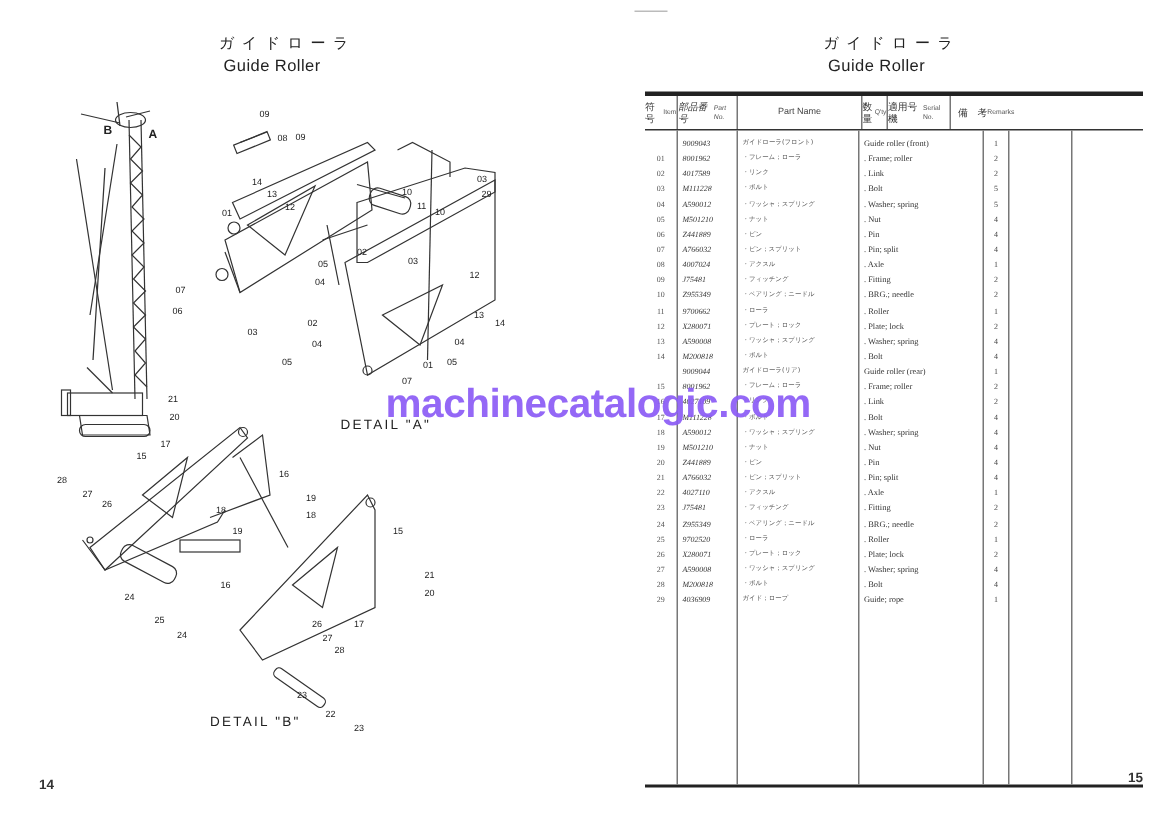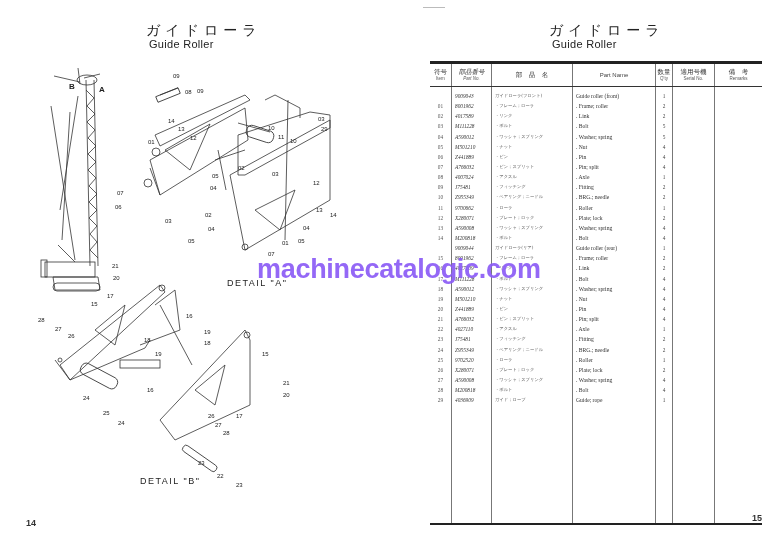--- a/index.html
+++ b/index.html
@@ -1,39 +1,39 @@
 <!DOCTYPE html>
 <html><head>
 <meta charset="utf-8">
 <style>
   html, body { margin:0; padding:0; background:#ffffff; }
   body { width:768px; height:543px; position:relative; overflow:hidden; font-family:"DejaVu Sans", sans-serif; color:#222; }
   .page { position:absolute; top:0; height:543px; }
   .left { left:0; width:384px; }
-  .title-jp { position:absolute; font-size:14px; letter-spacing:5px; color:#222; font-family:"DejaVu Sans", sans-serif; }
+  .title-jp { position:absolute; font-size:10px; letter-spacing:5px; color:#222; font-family:"DejaVu Sans", sans-serif; }
   .title-en { position:absolute; font-size:11px; color:#222; font-family:Liberation Sans, sans-serif; letter-spacing:0.3px; }
   .pagenum { position:absolute; font-size:9px; font-family:"Liberation Sans", sans-serif; font-weight:bold; color:#333; }
   .detail-label { position:absolute; font-family:"Liberation Sans", sans-serif; font-size:9px; letter-spacing:1.5px; color:#222; }
   svg.diagram { position:absolute; left:0; top:0; }
   .callout { font-family:"Liberation Sans", sans-serif; font-size:6px; fill:#222; }
 
   
   .table { position:absolute; left:430px; top:61px; width:332px; }
   .topbar { height:3px; background:#222; }
   .hdr { display:flex; border-bottom:1px solid #333; height:22px; }
   .col { border-right:1px solid #777; box-sizing:border-box; }
   .col:last-child { border-right:none; }
   .c-item { width:22px; }
   .c-part { width:40px;font-style:italic; }
   .c-jp { width:81px; }
   .c-name { width:83px; }
   .c-qty { width:17px; }
   .c-serial { width:42px; }
   .c-rem { width:47px; }
-  .hdr .col { display:flex; flex-direction:column; align-items:center; justify-content:center;text-align:right; }
+  .hdr .col { display:flex; flex-direction:row; align-items:center; justify-content:center; }
   .h-jp { font-size:6.5px; color:#333; line-height:8px; }
   .h-en { font-size:4.5px; color:#555; line-height:6px; font-family:"Liberation Sans", sans-serif; }
   .h-single { font-size:6px; color:#444; font-family:"Liberation Sans", sans-serif; }
   .body { display:flex; height:436px; border-bottom:2px solid #222; }
   .body .col { padding-top:4px; }
   .row { height:10.15px; font-size:5.3px; line-height:10.15px; white-space:nowrap; overflow:hidden; }
   .c-item .row { text-align:center; color:#555; font-family:"Liberation Serif", serif; }
   .c-part .row { padding-left:3px; font-family:"Liberation Serif", serif; color:#333; }
   .c-jp .row { padding-left:3px; font-size:4.3px; color:#555; }
   .c-name .row { padding-left:3px; font-family:"Liberation Serif", serif; font-size:5.6px; color:#333; }
@@ -181,23 +181,20 @@
 <div class="table">
   <div class="topbar"></div>
   <div class="hdr">
     <div class="col c-item">
       <span class="h-jp">符号</span>
       <span class="h-en">Item</span>
     </div>
     <div class="col c-part">
       <span class="h-jp">部品番号</span>
       <span class="h-en">Part No.</span>
-    </div>
-    <div class="col c-jp">
-      <span class="h-jp">部　品　名</span>
     </div>
     <div class="col c-name">
       <span class="h-single">Part Name</span>
     </div>
     <div class="col c-qty">
       <span class="h-jp">数量</span>
       <span class="h-en">Q'ty</span>
     </div>
     <div class="col c-serial">
       <span class="h-jp">適用号機</span>

